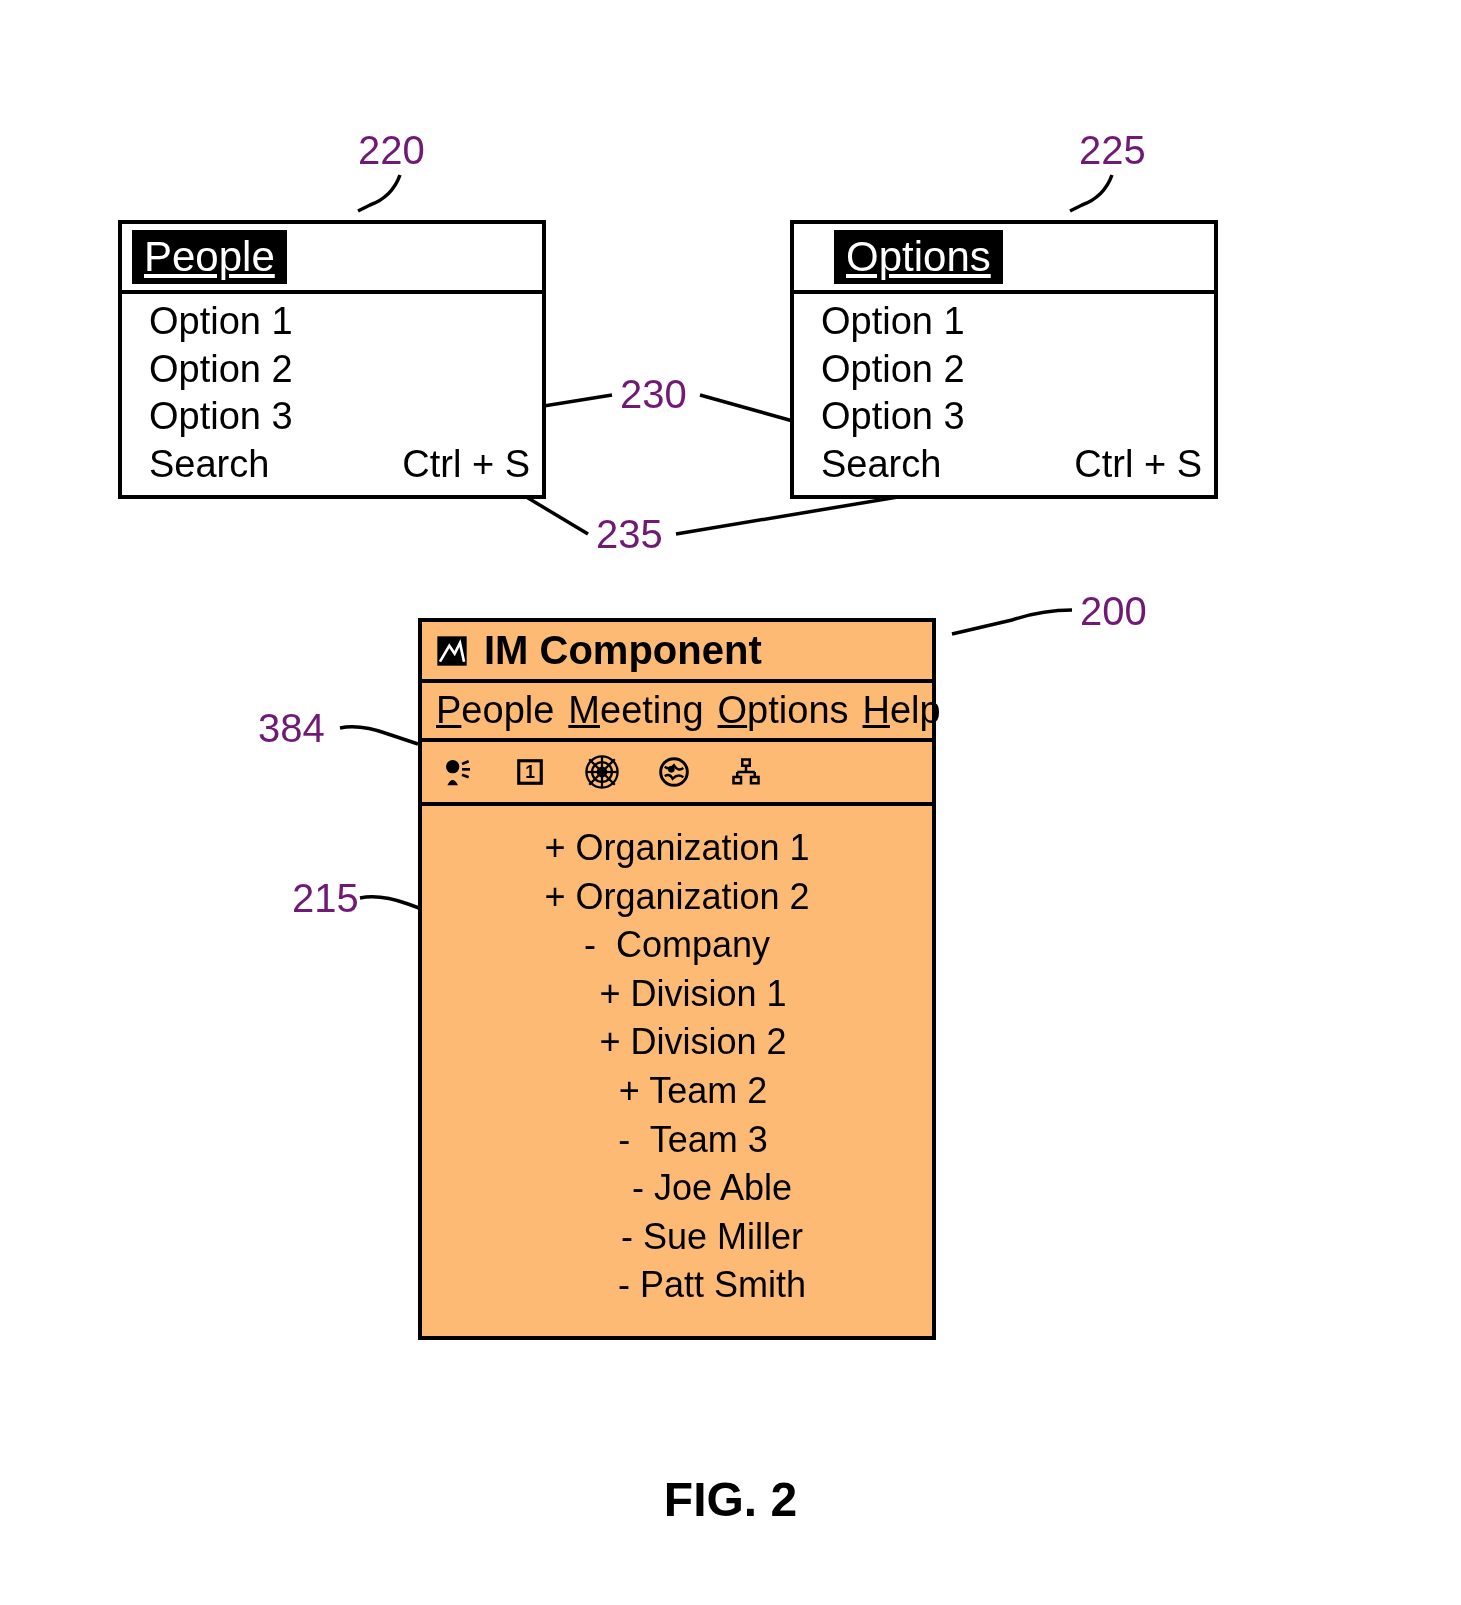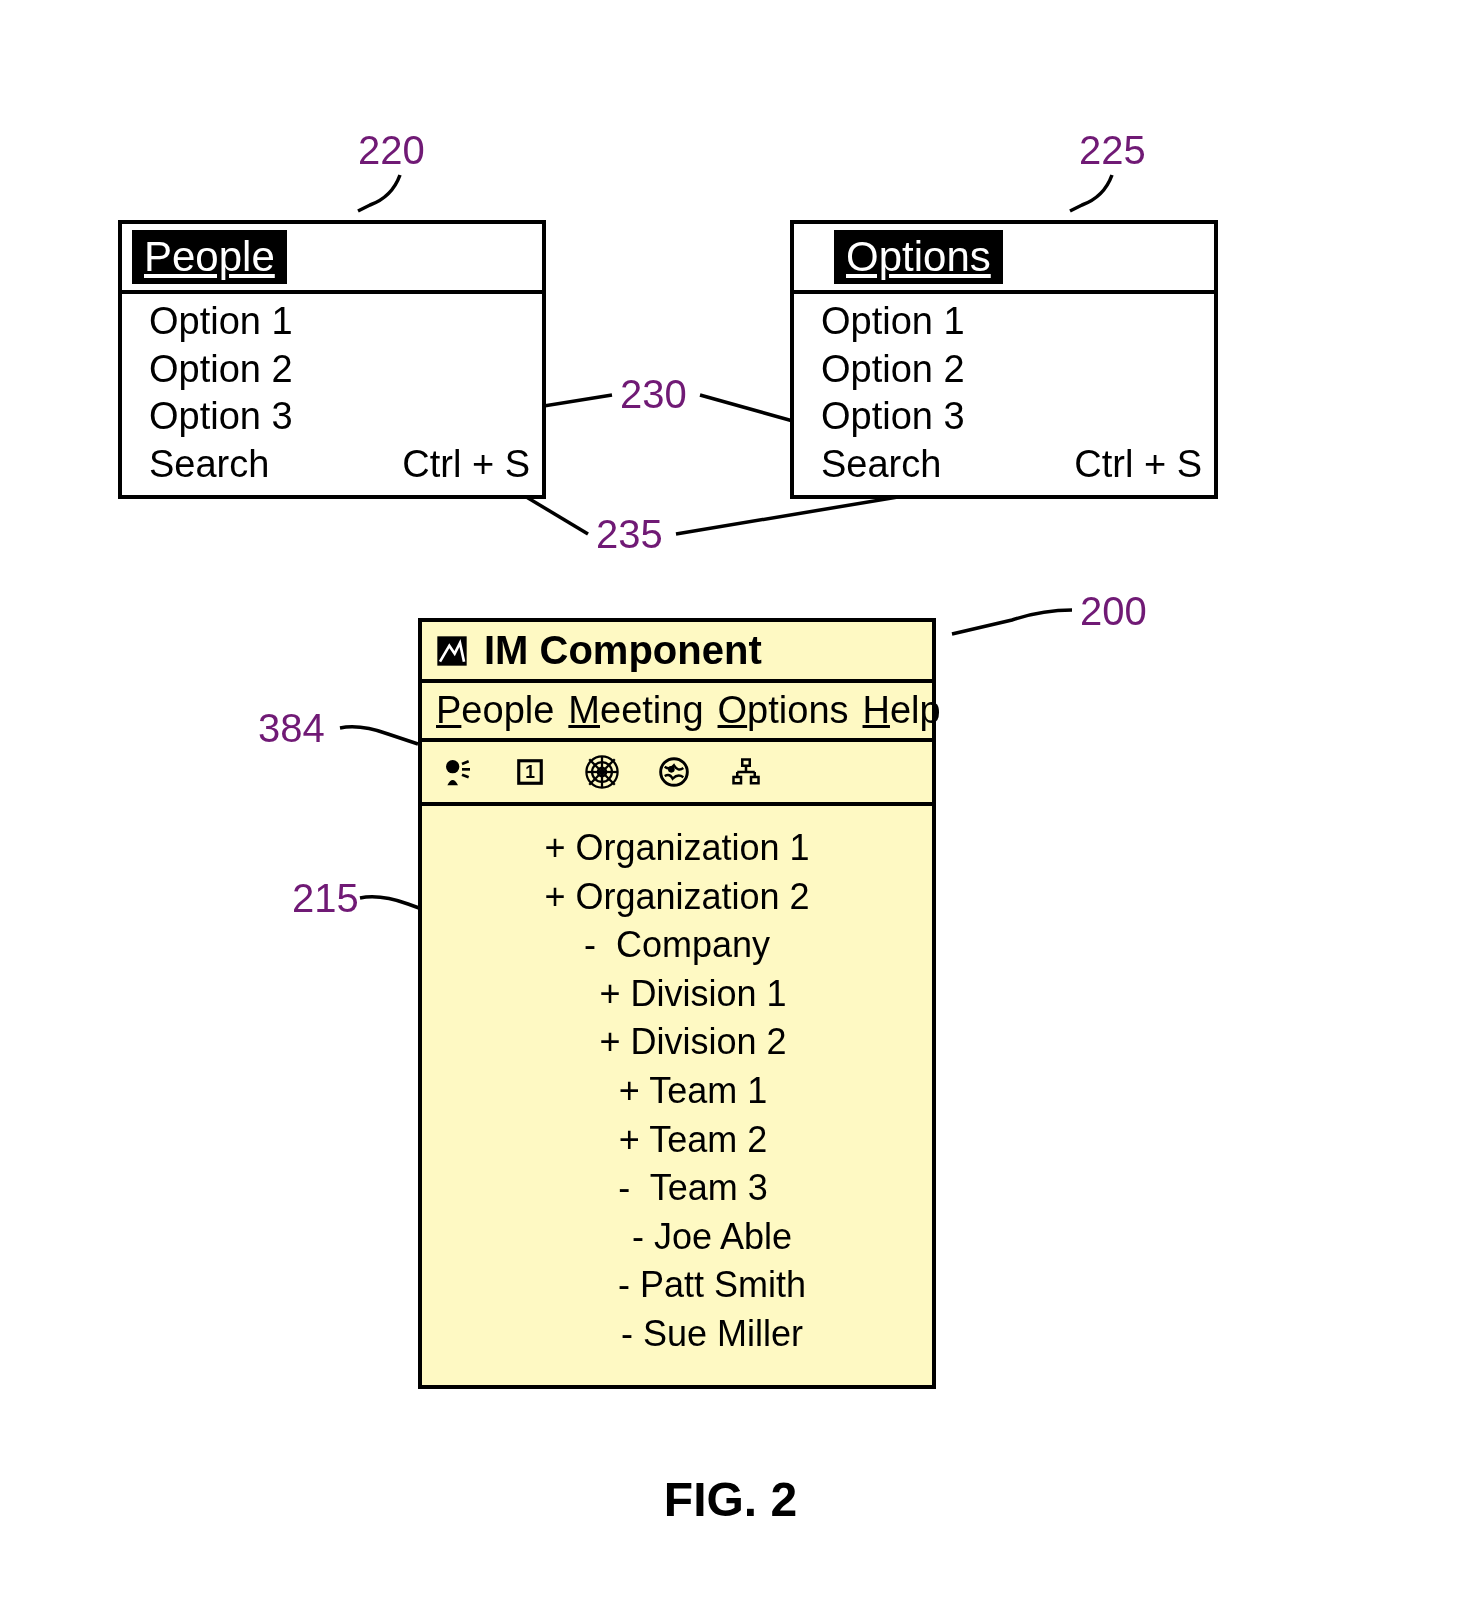--- a/index.html
+++ b/index.html
@@ -53,21 +53,21 @@
   .menu-row {
     display: flex;
     justify-content: space-between;
     font-size: 38px;
     line-height: 1.2;
     padding: 1px 0;
   }
   .im-window {
     position: absolute;
     border: 4px solid #000;
-    background: #fef9c3;
+    background: #fdba74;
     width: 510px;
   }
   .im-titlebar {
     display: flex;
     align-items: center;
     border-bottom: 4px solid #000;
     padding: 6px 10px;
     gap: 12px;
   }
   .im-title {
@@ -259,24 +259,23 @@
             <line x1="5" y1="12" x2="19" y2="12" stroke="#000" stroke-width="2"></line>
           </svg>
       </span>
     </div>
     <div class="im-body">
       <div class="tree-line tree-indent1"><span>+</span> <span>Organization 1</span></div>
       <div class="tree-line tree-indent1"><span>+</span> <span>Organization 2</span></div>
       <div class="tree-line tree-indent1"><span>-</span>  <span>Company</span></div>
       <div class="tree-line tree-indent2"><span>+</span> <span>Division 1</span></div>
       <div class="tree-line tree-indent2"><span>+</span> <span>Division 2</span></div>
-      <div class="tree-line tree-indent2"><span>+</span> <span>Team 1</span></div>
       <div class="tree-line tree-indent2"><span>+</span> <span>Team 2</span></div>
       <div class="tree-line tree-indent2"><span>-</span>  <span>Team 3</span></div>
       <div class="tree-line tree-indent3"><span>-</span> <span>Joe Able</span></div>
+      <div class="tree-line tree-indent3"><span>-</span> <span>Sue Miller</span></div>
       <div class="tree-line tree-indent3"><span>-</span> <span>Patt Smith</span></div>
-      <div class="tree-line tree-indent3"><span>-</span> <span>Sue Miller</span></div>
     </div>
   </div>
 
   <div class="fig-caption" style="top:1472px;">FIG. 2</div>
 
 </div>
 
 </body></html>

